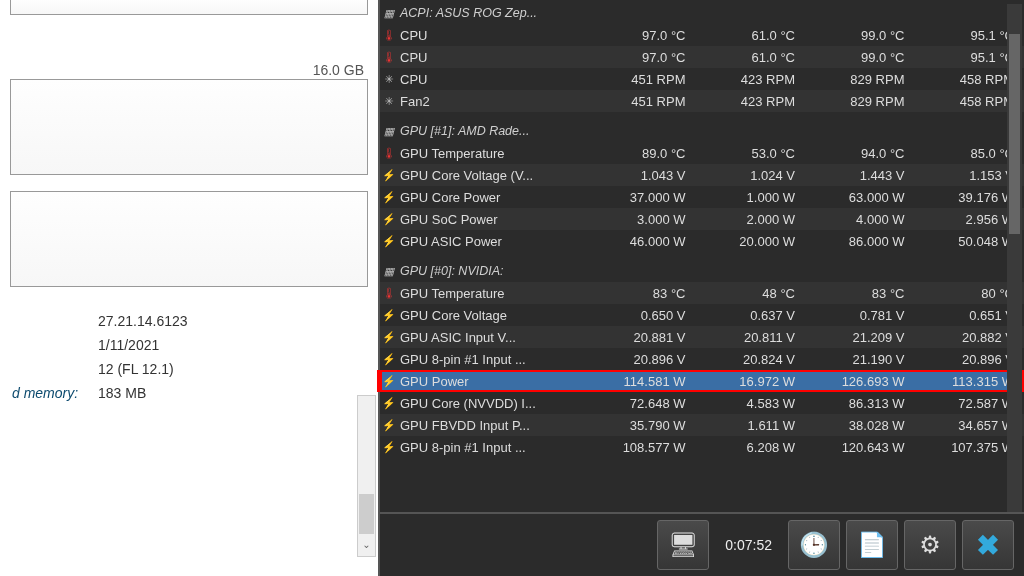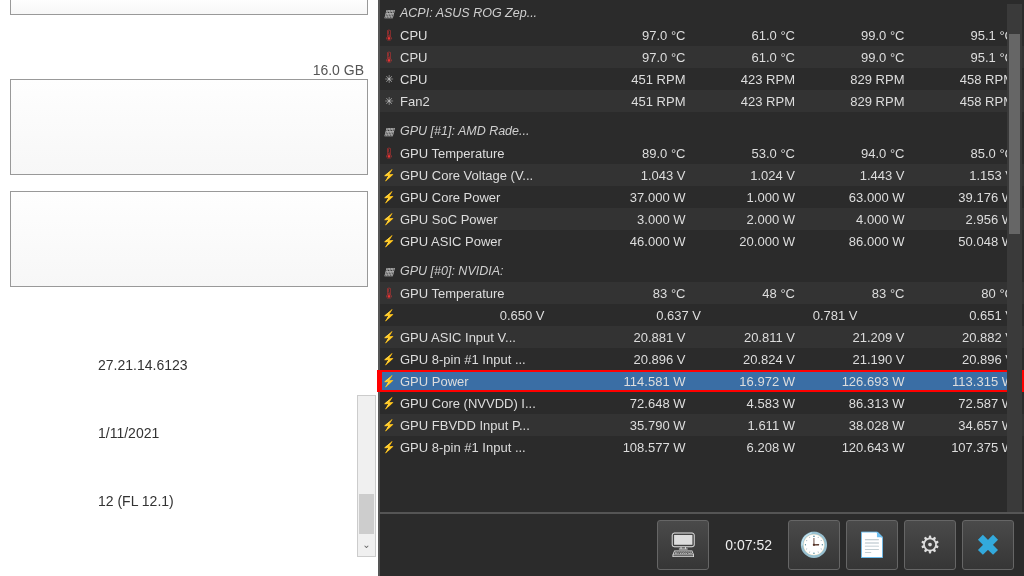--- a/index.html
+++ b/index.html
@@ -2,21 +2,21 @@
 <html><head>
 <meta charset="utf-8">
 <style>
   html,body{margin:0;padding:0;width:1024px;height:576px;font-family:"Segoe UI",Arial,sans-serif;overflow:hidden;background:#e8e8e8;}
   .root{display:flex;width:1024px;height:576px;}
   
   .left{flex:0 0 378px;background:#ffffff;position:relative;font-size:14px;color:#333;}
   .graph-box{border:1px solid #999;margin:4px 10px 4px 10px;height:94px;background:linear-gradient(to bottom,#fefefe,#f7f7f7);position:relative;}
   .graph-cap{position:absolute;right:14px;font-size:14px;color:#555;}
   .info-rows{padding:8px 12px 0 12px;line-height:24px;}
-  .info-rows .row{display:flex;margin-top:44px;}
+  .info-rows .row{display:flex;}
   .info-rows .lbl{flex:0 0 86px;color:#0c4a6e;font-style:italic;}
   .scrollbar{position:absolute;right:2px;top:395px;width:17px;height:160px;background:#f0f0f0;border:1px solid #ccc;}
   .scrollbar .thumb{position:absolute;left:1px;right:1px;top:98px;height:40px;background:#cdcdcd;}
   .scrollbar .arrow{position:absolute;left:0;right:0;height:17px;text-align:center;font-size:10px;color:#666;}
   .scrollbar .arrow.d{bottom:0;}
   
   .right{flex:1;background:#2b2b2b;color:#ddd;font-size:13px;position:relative;border-left:2px solid #555;}
   .sensor-area{padding-top:2px;}
   .r{display:flex;align-items:center;height:22px;}
   .r .ic{flex:0 0 18px;text-align:center;font-size:11px;}
@@ -182,20 +182,21 @@
         <div class="r odd sel">
           <span class="ic ic-therm">🌡</span>
           <span class="nm">GPU Temperature</span>
           <span class="v">83 °C</span>
           <span class="v">48 °C</span>
           <span class="v">83 °C</span>
           <span class="v">80 °C</span>
         </div>
         <div class="r">
           <span class="ic ic-bolt">⚡</span>
+          <span class="nm">GPU Core Voltage</span>
           <span class="v">0.650 V</span>
           <span class="v">0.637 V</span>
           <span class="v">0.781 V</span>
           <span class="v">0.651 V</span>
         </div>
         <div class="r odd">
           <span class="ic ic-bolt">⚡</span>
           <span class="nm">GPU ASIC Input V...</span>
           <span class="v">20.881 V</span>
           <span class="v">20.811 V</span>

